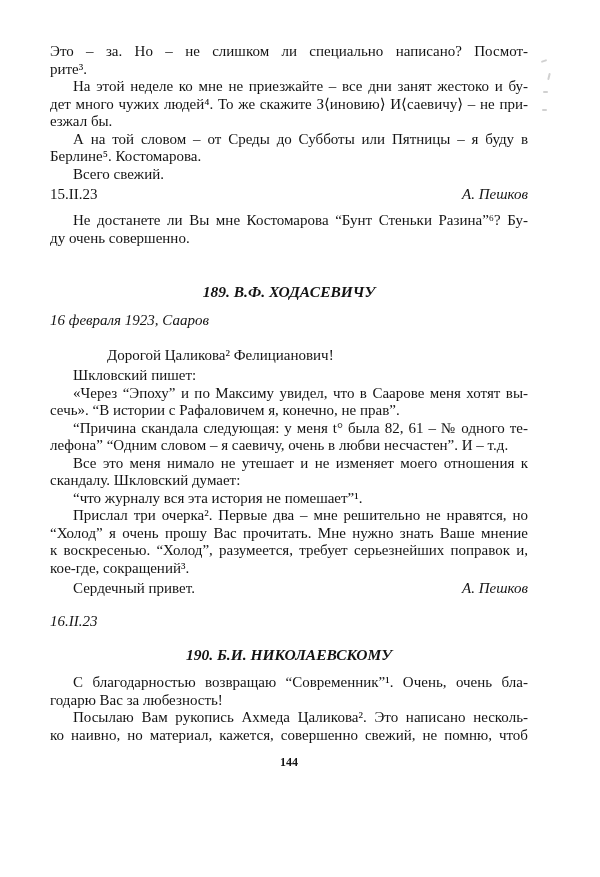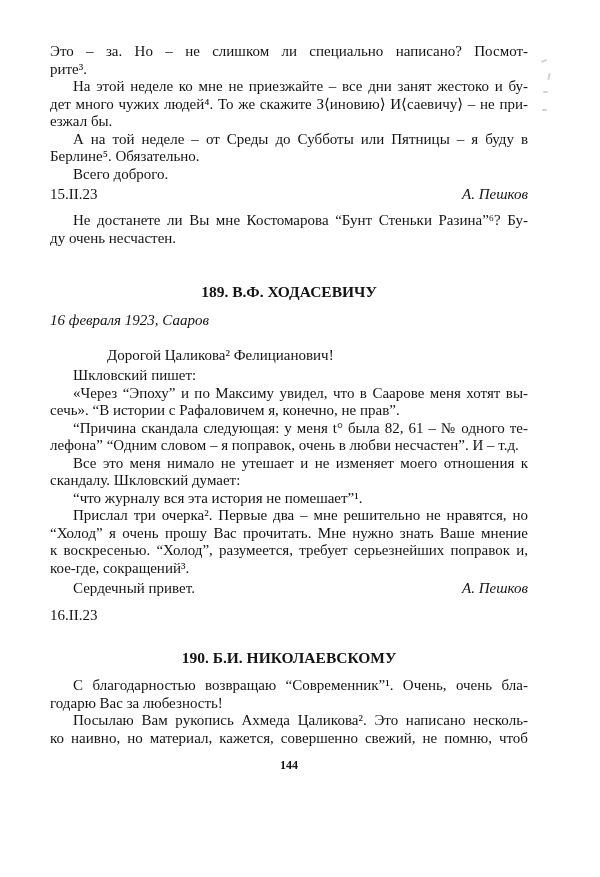--- a/index.html
+++ b/index.html
@@ -15,25 +15,25 @@
   .para{margin:0;}
   .ln{display:block;white-space:nowrap;}
   .j{text-align:justify;text-align-last:justify;}
   .ind{text-indent:23px;}
   .ind2{text-indent:57px;}
   .sigrow{display:flex;justify-content:space-between;align-items:center;margin-top:2.5px;}
   .sig-left{white-space:nowrap;}
   .sig-left.ind{text-indent:0;padding-left:23px;}
   .sig-right{font-style:italic;white-space:nowrap;}
   .ps{margin-top:9px;}
-  .h{font-weight:bold;text-align:center;font-size:15.5px;margin:36px 0 11px;}
-  .h.h2{margin-top:24px;}
+  .h{font-weight:bold;text-align:center;font-size:15.5px;margin:36px 0 11px;font-style:italic;}
+  .h.h2{margin-top:15px;}
   .dl{font-style:italic;margin:0 0 17.5px;}
   .greet{margin-bottom:3px;}
-  .dateline-bottom{margin-top:10px;}
+  .dateline-bottom{margin-top:16px;font-style:italic;}
   .footer{text-align:center;font-weight:bold;font-size:12px;margin-top:10px;}
   
   .art{position:absolute;background:#9a9a9a;opacity:.45;border-radius:1px;}
   .art1{left:541px;top:60px;width:6px;height:2px;transform:rotate(-18deg);}
   .art2{left:548px;top:73px;width:2px;height:7px;transform:rotate(14deg);}
   .art3{left:543px;top:91px;width:5px;height:2px;}
   .art4{left:542px;top:109px;width:5px;height:2px;}
 </style>
 </head>
 <body>
@@ -45,52 +45,52 @@
       <p class="para">
         <span class="ln j">Это – за. Но – не слишком ли специально написано? Посмот-</span>
         <span class="ln">рите³.</span>
       </p>
       <p class="para">
         <span class="ln j ind">На этой неделе ко мне не приезжайте – все дни занят жестоко и бу-</span>
         <span class="ln j">дет много чужих людей⁴. То же скажите З⟨иновию⟩ И⟨саевичу⟩ – не при-</span>
         <span class="ln">езжал бы.</span>
       </p>
       <p class="para">
-        <span class="ln j ind">А на той неделе – от Среды до Субботы или Пятницы – я буду в</span>
-        <span class="ln">Берлине⁵. Обязательно.</span>
+        <span class="ln j ind">А на той словом – от Среды до Субботы или Пятницы – я буду в</span>
+        <span class="ln">Берлине⁵. Костомарова.</span>
       </p>
       <p class="para">
-        <span class="ln ind">Всего доброго.</span>
+        <span class="ln ind">Всего свежий.</span>
       </p>
       <div class="sigrow">
         <span class="sig-left">15.II.23</span>
         <span class="sig-right">А. Пешков</span>
       </div>
       <p class="para ps">
         <span class="ln j ind">Не достанете ли Вы мне Костомарова “Бунт Стеньки Разина”⁶? Бу-</span>
-        <span class="ln">ду очень несчастен.</span>
+        <span class="ln">ду очень совершенно.</span>
       </p>
     </section>
 
     <section>
       <div class="h">189. В.Ф. ХОДАСЕВИЧУ</div>
       <div class="dl">16 февраля 1923, Сааров</div>
       <p class="para greet">
         <span class="ln ind2">Дорогой Цаликова² Фелицианович!</span>
       </p>
       <p class="para">
         <span class="ln ind">Шкловский пишет:</span>
       </p>
       <p class="para">
         <span class="ln j ind">«Через “Эпоху” и по Максиму увидел, что в Саарове меня хотят вы-</span>
         <span class="ln">сечь». “В истории с Рафаловичем я, конечно, не прав”.</span>
       </p>
       <p class="para">
         <span class="ln j ind">“Причина скандала следующая: у меня t° была 82, 61 – № одного те-</span>
-        <span class="ln">лефона” “Одним словом – я поправок, очень в любви несчастен”. И – т.д.</span>
+        <span class="ln">лефона” “Одним словом – я саевичу, очень в любви несчастен”. И – т.д.</span>
       </p>
       <p class="para">
         <span class="ln j ind">Все это меня нимало не утешает и не изменяет моего отношения к</span>
         <span class="ln">скандалу. Шкловский думает:</span>
       </p>
       <p class="para">
         <span class="ln ind">“что журналу вся эта история не помешает”¹.</span>
       </p>
       <p class="para">
         <span class="ln j ind">Прислал три очерка². Первые два – мне решительно не нравятся, но</span>

